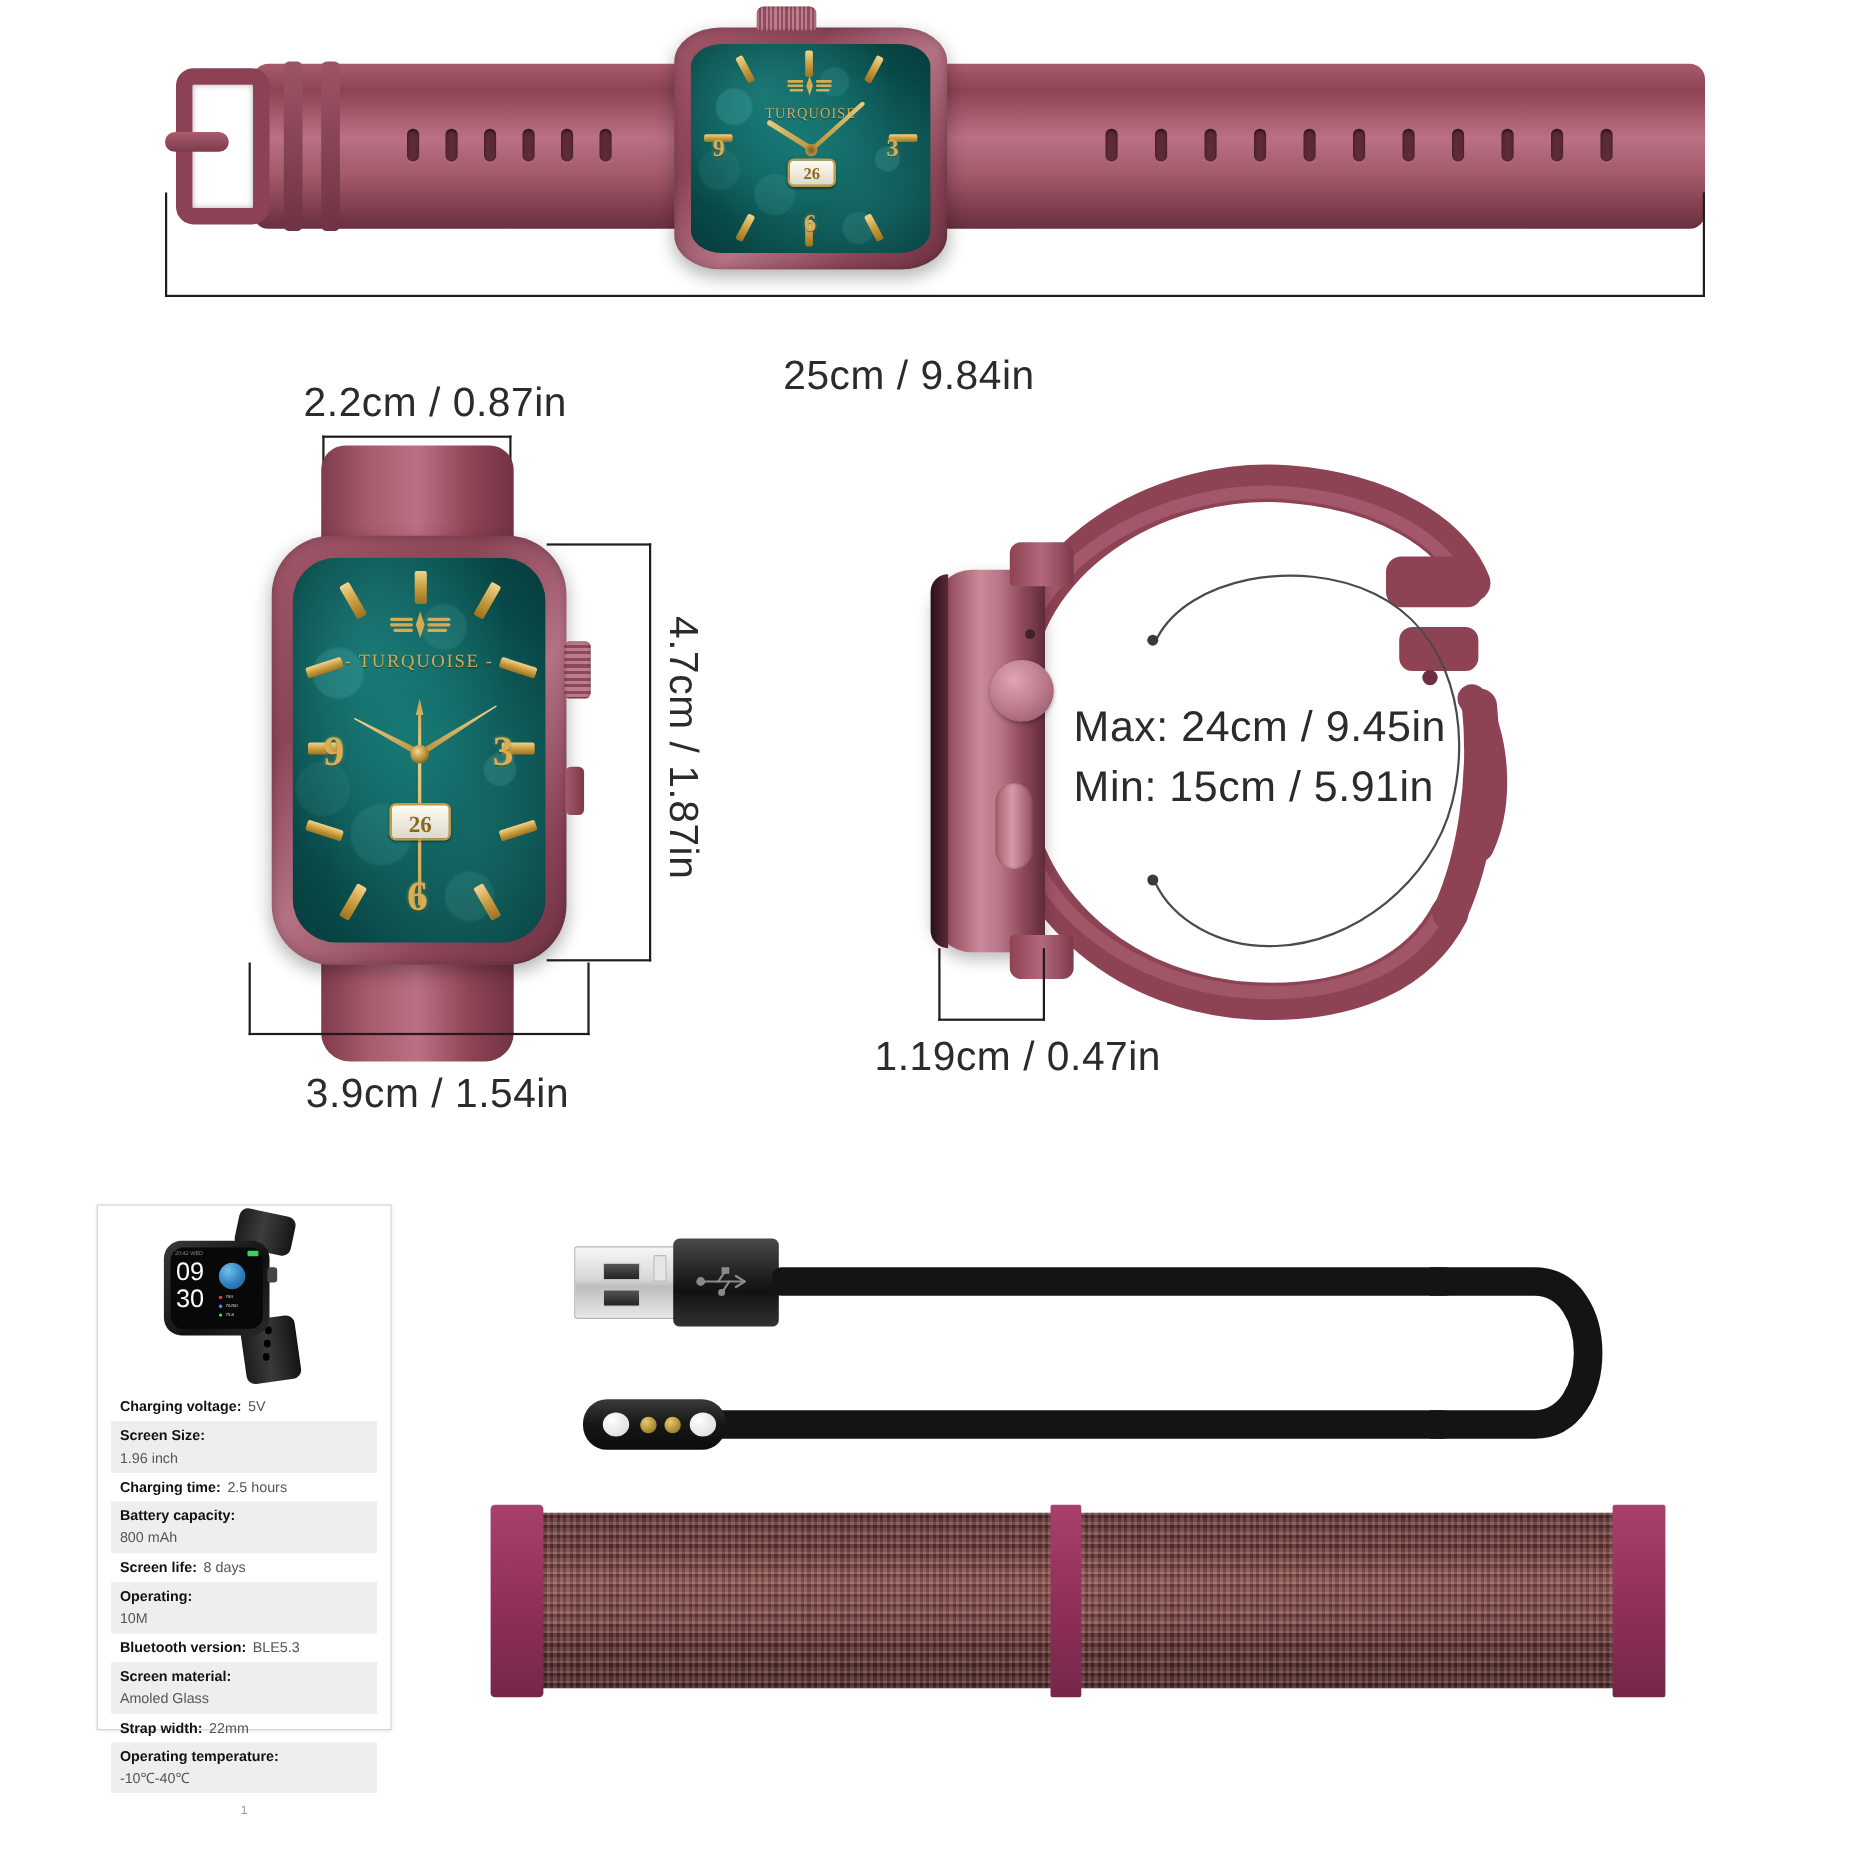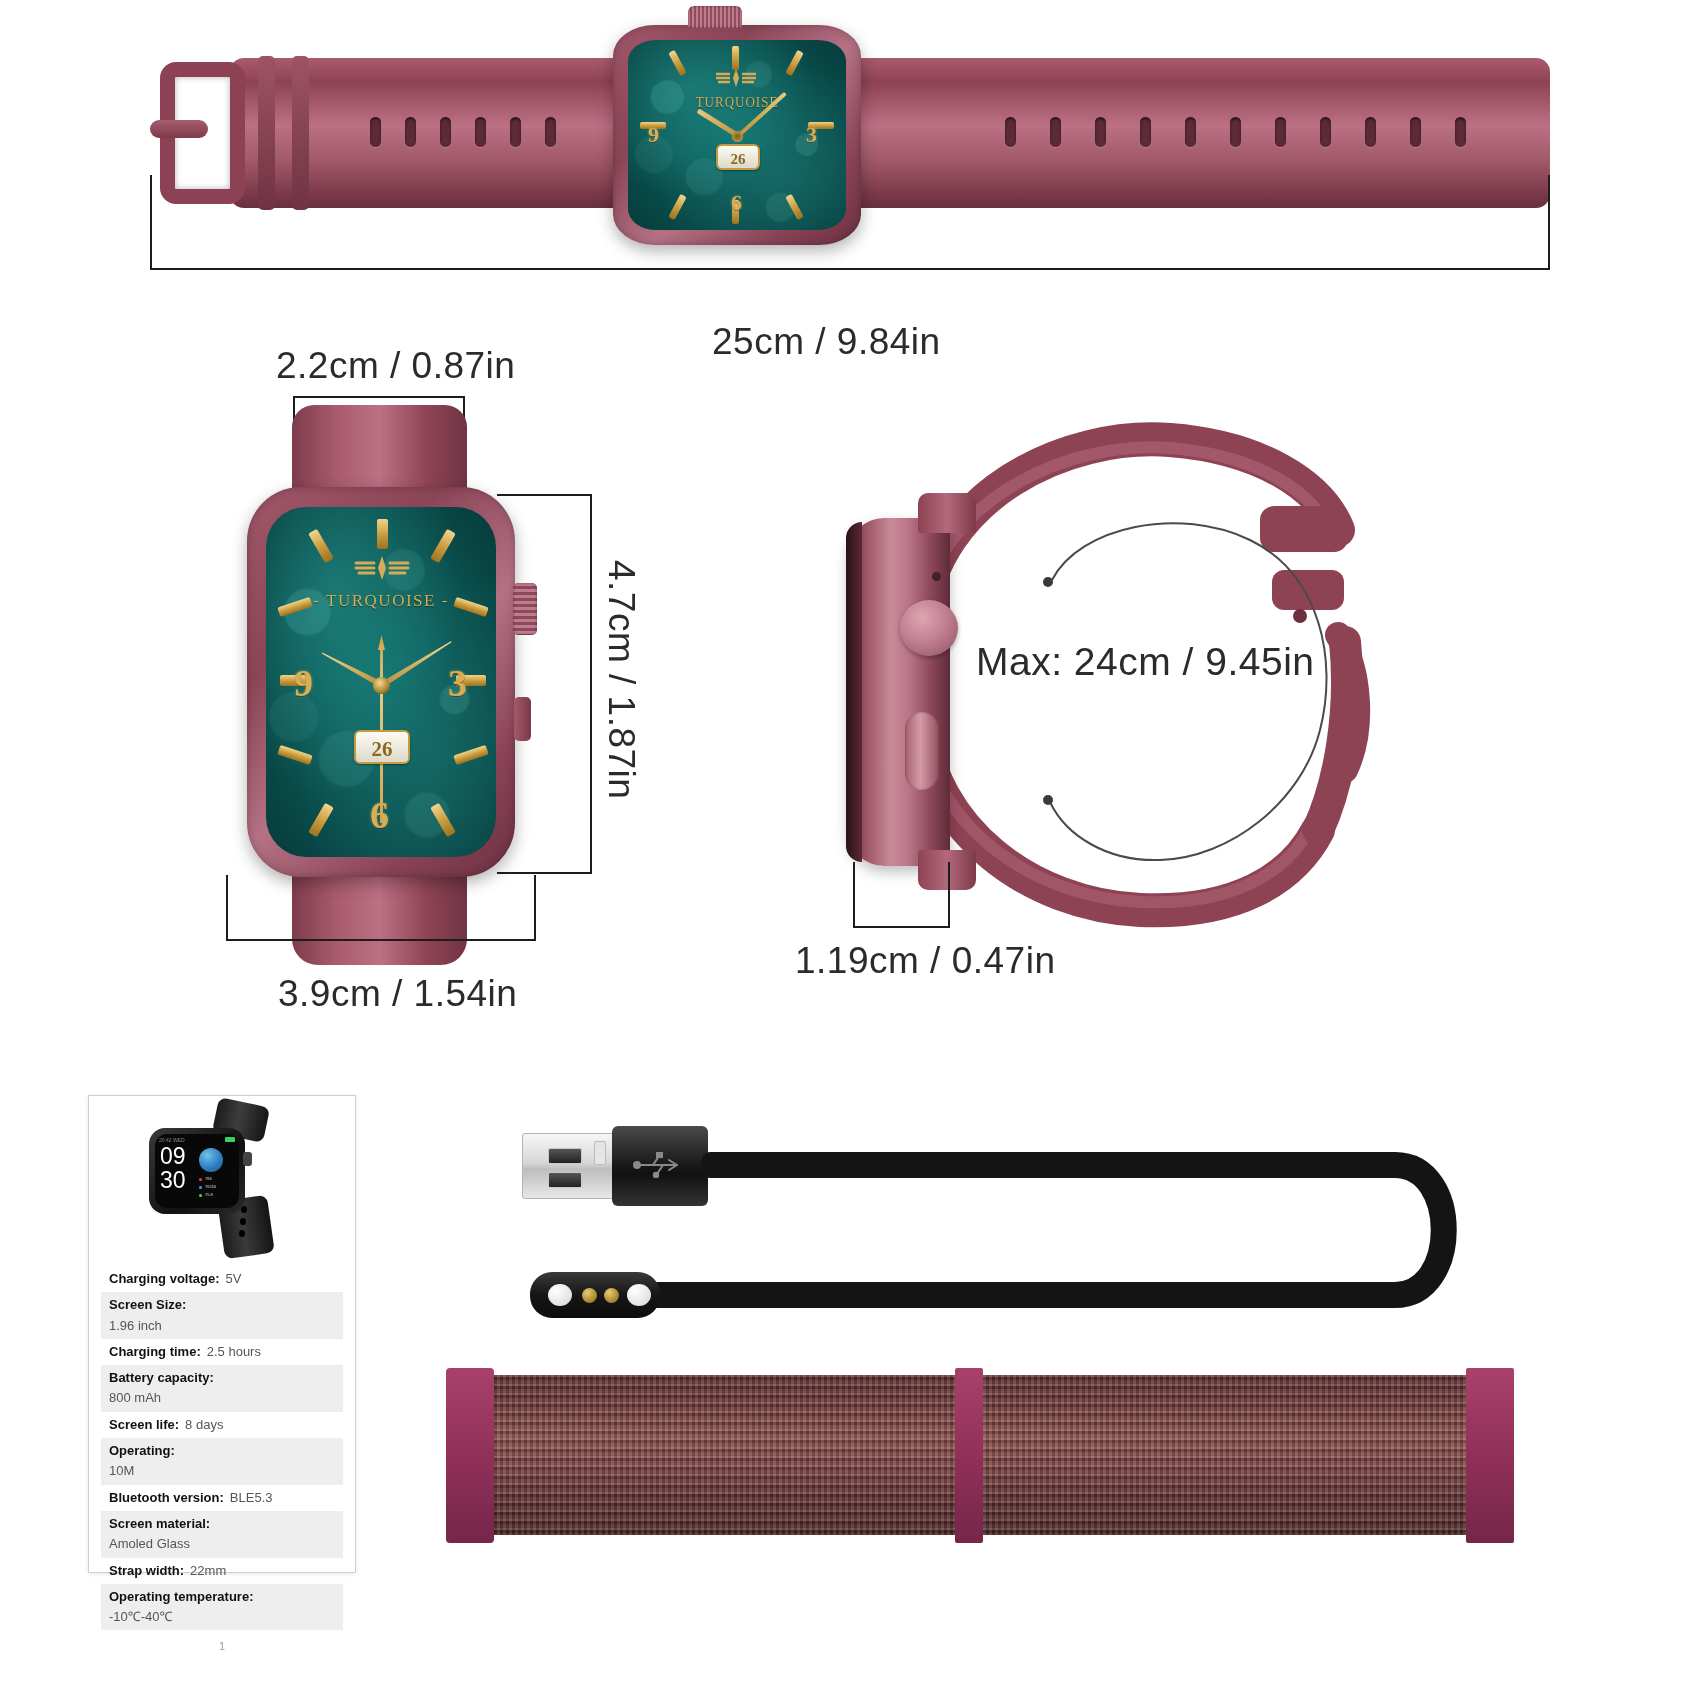--- a/index.html
+++ b/index.html
@@ -407,20 +407,21 @@
                 box-shadow:inset 0 0 3px rgba(0,0,0,.3);"></div>
     <div style="position:absolute; left:932px; top:572px; width:9px; height:9px; border-radius:50%; background:#43202a;"></div>
 
     <div style="position:absolute; left:918px; top:493px; width:58px; height:40px;
                 background:linear-gradient(90deg,#8e4354,#b3697c 50%,#7c3a4b); border-radius:10px 10px 4px 4px;"></div>
     <div style="position:absolute; left:918px; top:850px; width:58px; height:40px;
                 background:linear-gradient(90deg,#8e4354,#b3697c 50%,#7c3a4b); border-radius:4px 4px 10px 10px;"></div>
   </div>
 
   <div class="dim-label" style="left:976px; top:640px; font-size:39px;">Max: 24cm / 9.45in</div>
+  <div class="dim-label" style="left:976px; top:694px; font-size:39px;">Min: 15cm / 5.91in</div>
 
   <div>
     <div class="dim-line v-line" style="left:853px; top:862px; height:66px;"></div>
     <div class="dim-line v-line" style="left:948px; top:862px; height:66px;"></div>
     <div class="dim-line h-line" style="left:853px; top:926px; width:97px;"></div>
   </div>
   <div class="dim-label" style="left:795px; top:940px;">1.19cm / 0.47in</div>
 
   <div class="guide-card" style="left:88px; top:1095px; width:268px; height:478px;">
 

